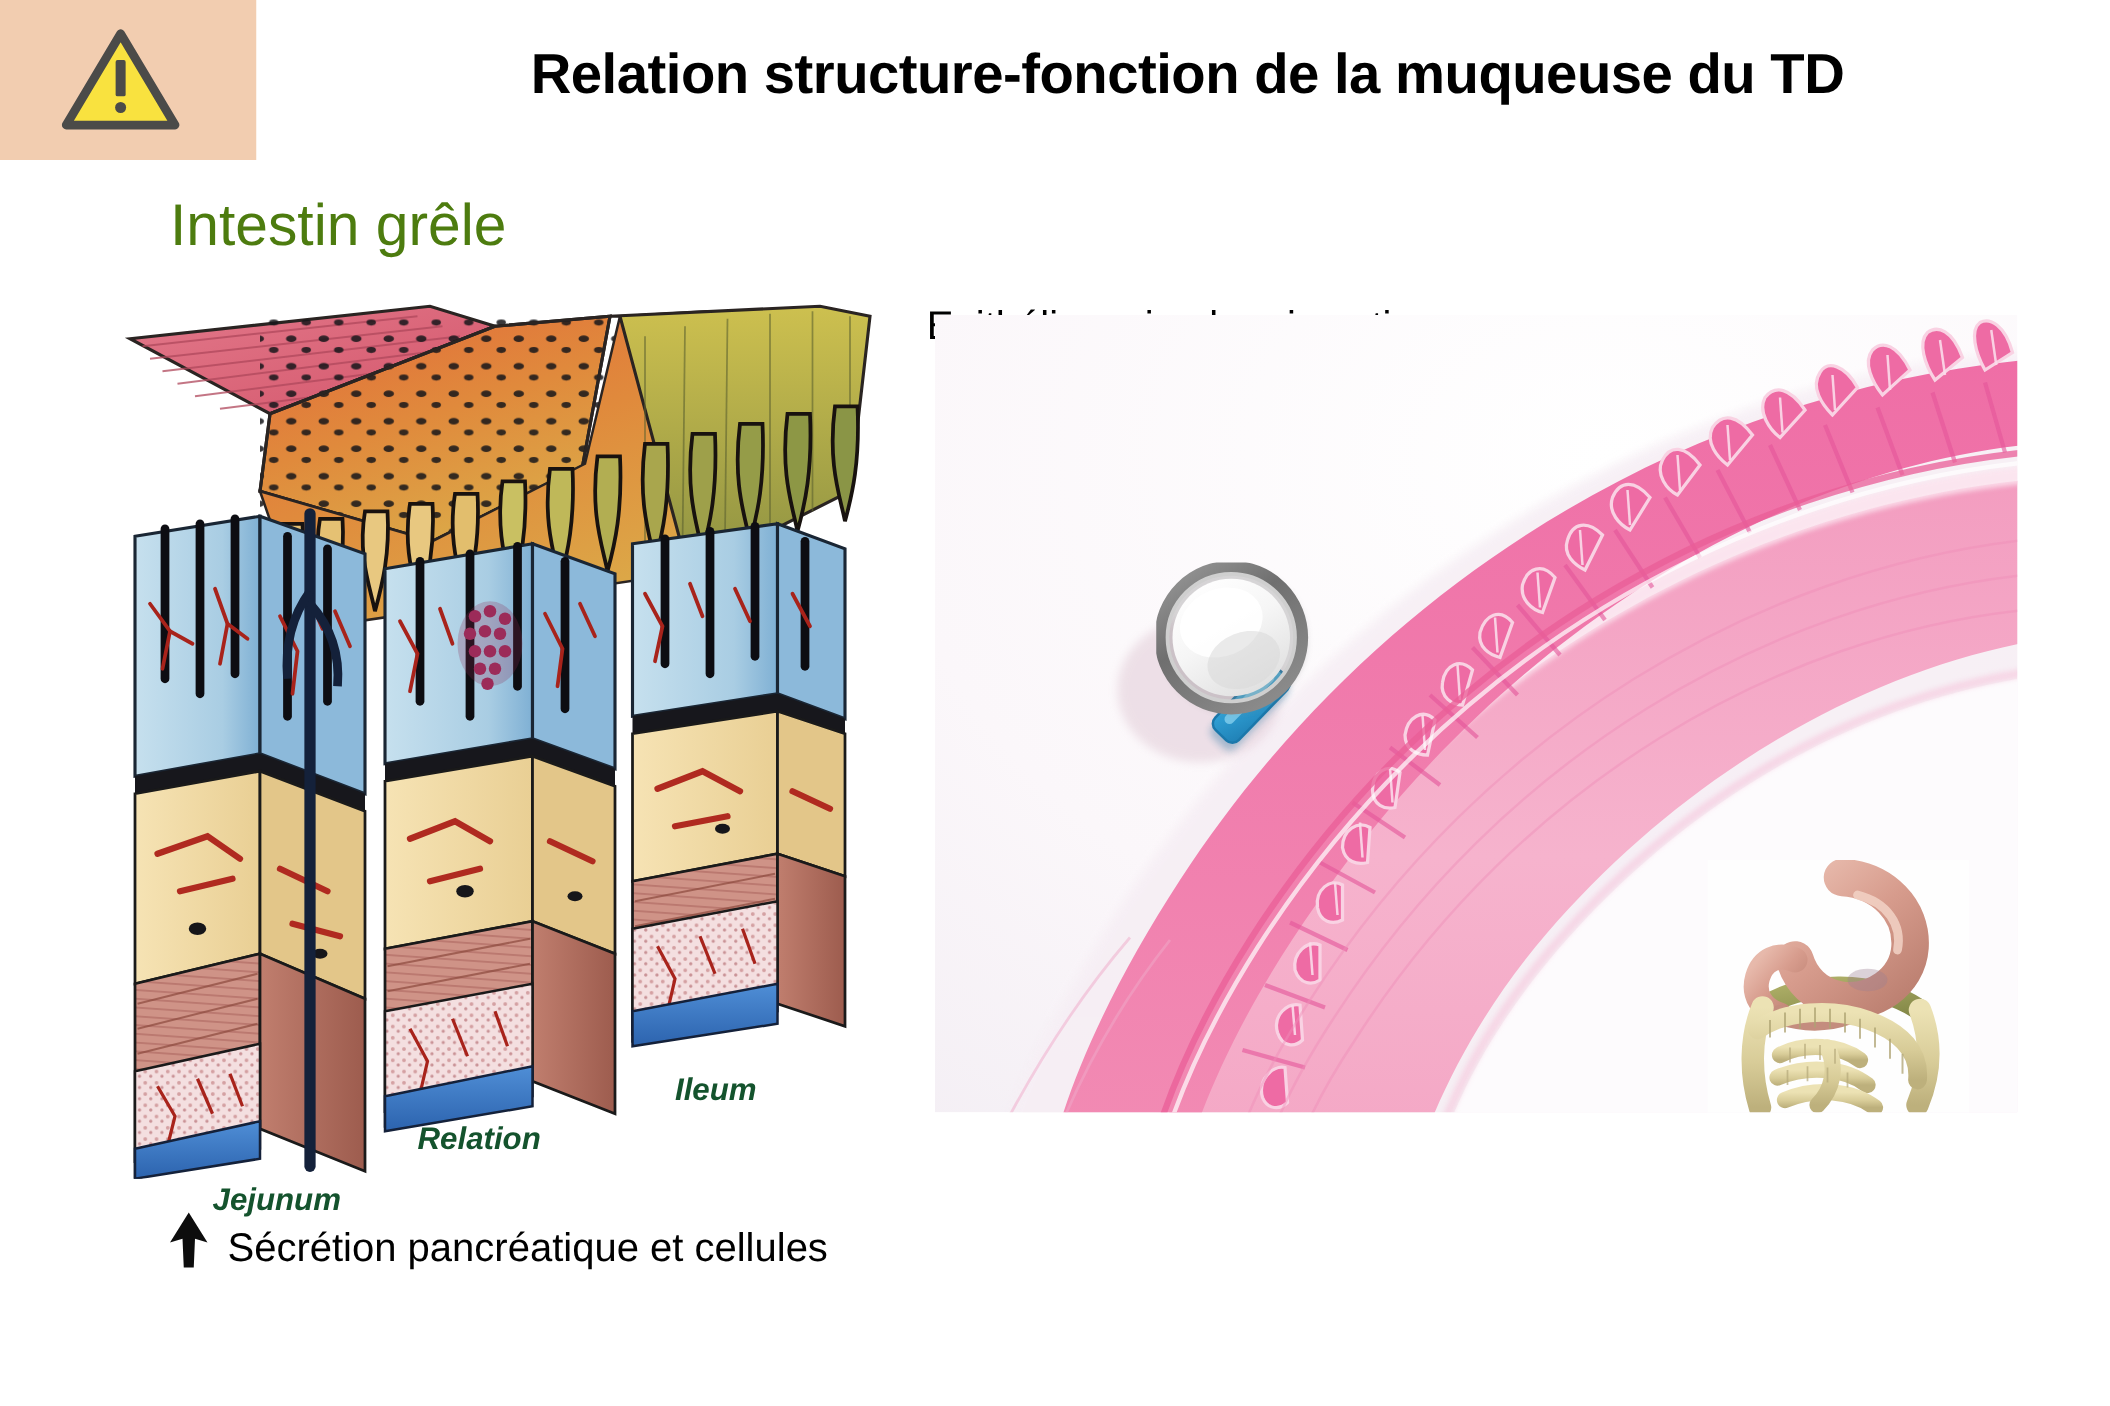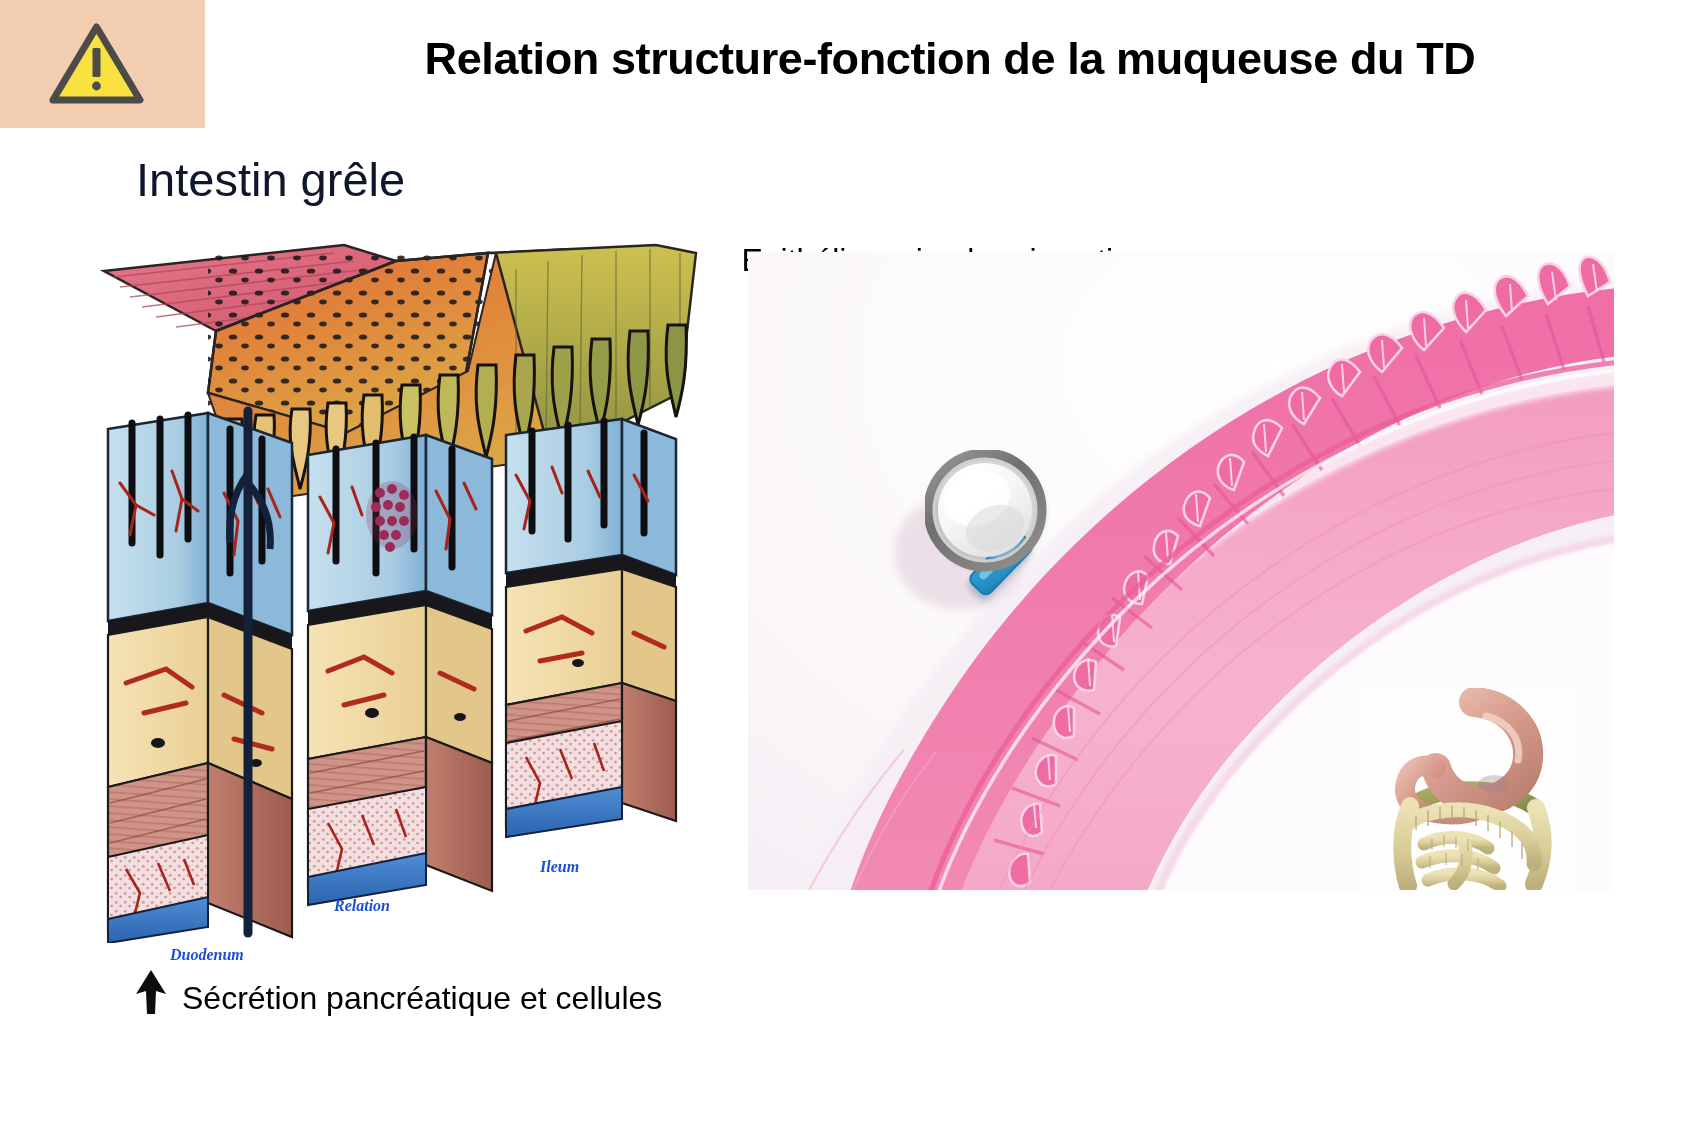--- a/index.html
+++ b/index.html
@@ -51,21 +51,21 @@
     letter-spacing: -0.4px;
     white-space: nowrap;
   }
 
   
   #section-heading {
     position: absolute;
     left: 136px;
     top: 152px;
     font-size: 47px;
-    color: #0f172a;
+    color: #4d7c0f;
     font-family: "Liberation Sans", sans-serif;
     white-space: nowrap;
   }
 
   
   #epithelium-caption {
     position: absolute;
     left: 718px;
     top: 240px;
     width: 472px;
@@ -81,25 +81,25 @@
     position: absolute;
     left: 96px;
     top: 243px;
     width: 614px;
     height: 700px;
   }
   #intestine-illustration svg { display: block; }
 
   .anat-label {
     position: absolute;
-    font-family: Liberation Serif, serif;
+    font-family: Liberation Sans, sans-serif;
     font-style: italic;
     font-weight: bold;
-    font-size: 16px;
-    color: #1d4ed8;
+    font-size: 25px;
+    color: #14532d;
     white-space: nowrap;
   }
   #label-ileum   { left: 540px; top: 858px; }
   #label-jejunum { left: 334px; top: 897px; }
   #label-duodenum{ left: 170px; top: 946px; }
 
   #secretion-arrow {
     position: absolute;
     left: 134px;
     top: 968px;
@@ -421,21 +421,21 @@
             <path d="M464 506 L476 536"></path>
           <path d="M498 500 L508 528"></path>
         </g>
         <path d="M410 566 L526 544 L526 576 L410 594 Z" fill="url(#gSerosa)" stroke="#14213a" stroke-width="2"></path>
       </g>
     </svg>
   </div>
 
   <div class="anat-label" id="label-ileum">Ileum</div>
   <div class="anat-label" id="label-jejunum">Relation</div>
-  <div class="anat-label" id="label-duodenum">Duodenum</div>
+  <div class="anat-label" id="label-duodenum">Jejunum</div>
 
   <div id="secretion-arrow">
     <svg width="34" height="48" viewBox="0 0 34 48">
       <path d="M17 2 L32 26 L22 23 L21 46 L13 46 L12 23 L2 26 Z" fill="#0d0d0d"></path>
     </svg>
   </div>
   <div id="secretion-caption">Sécrétion pancréatique et cellules</div>
 
   <div id="epithelium-caption">
     <div>Epithélium simple prismatique</div>

